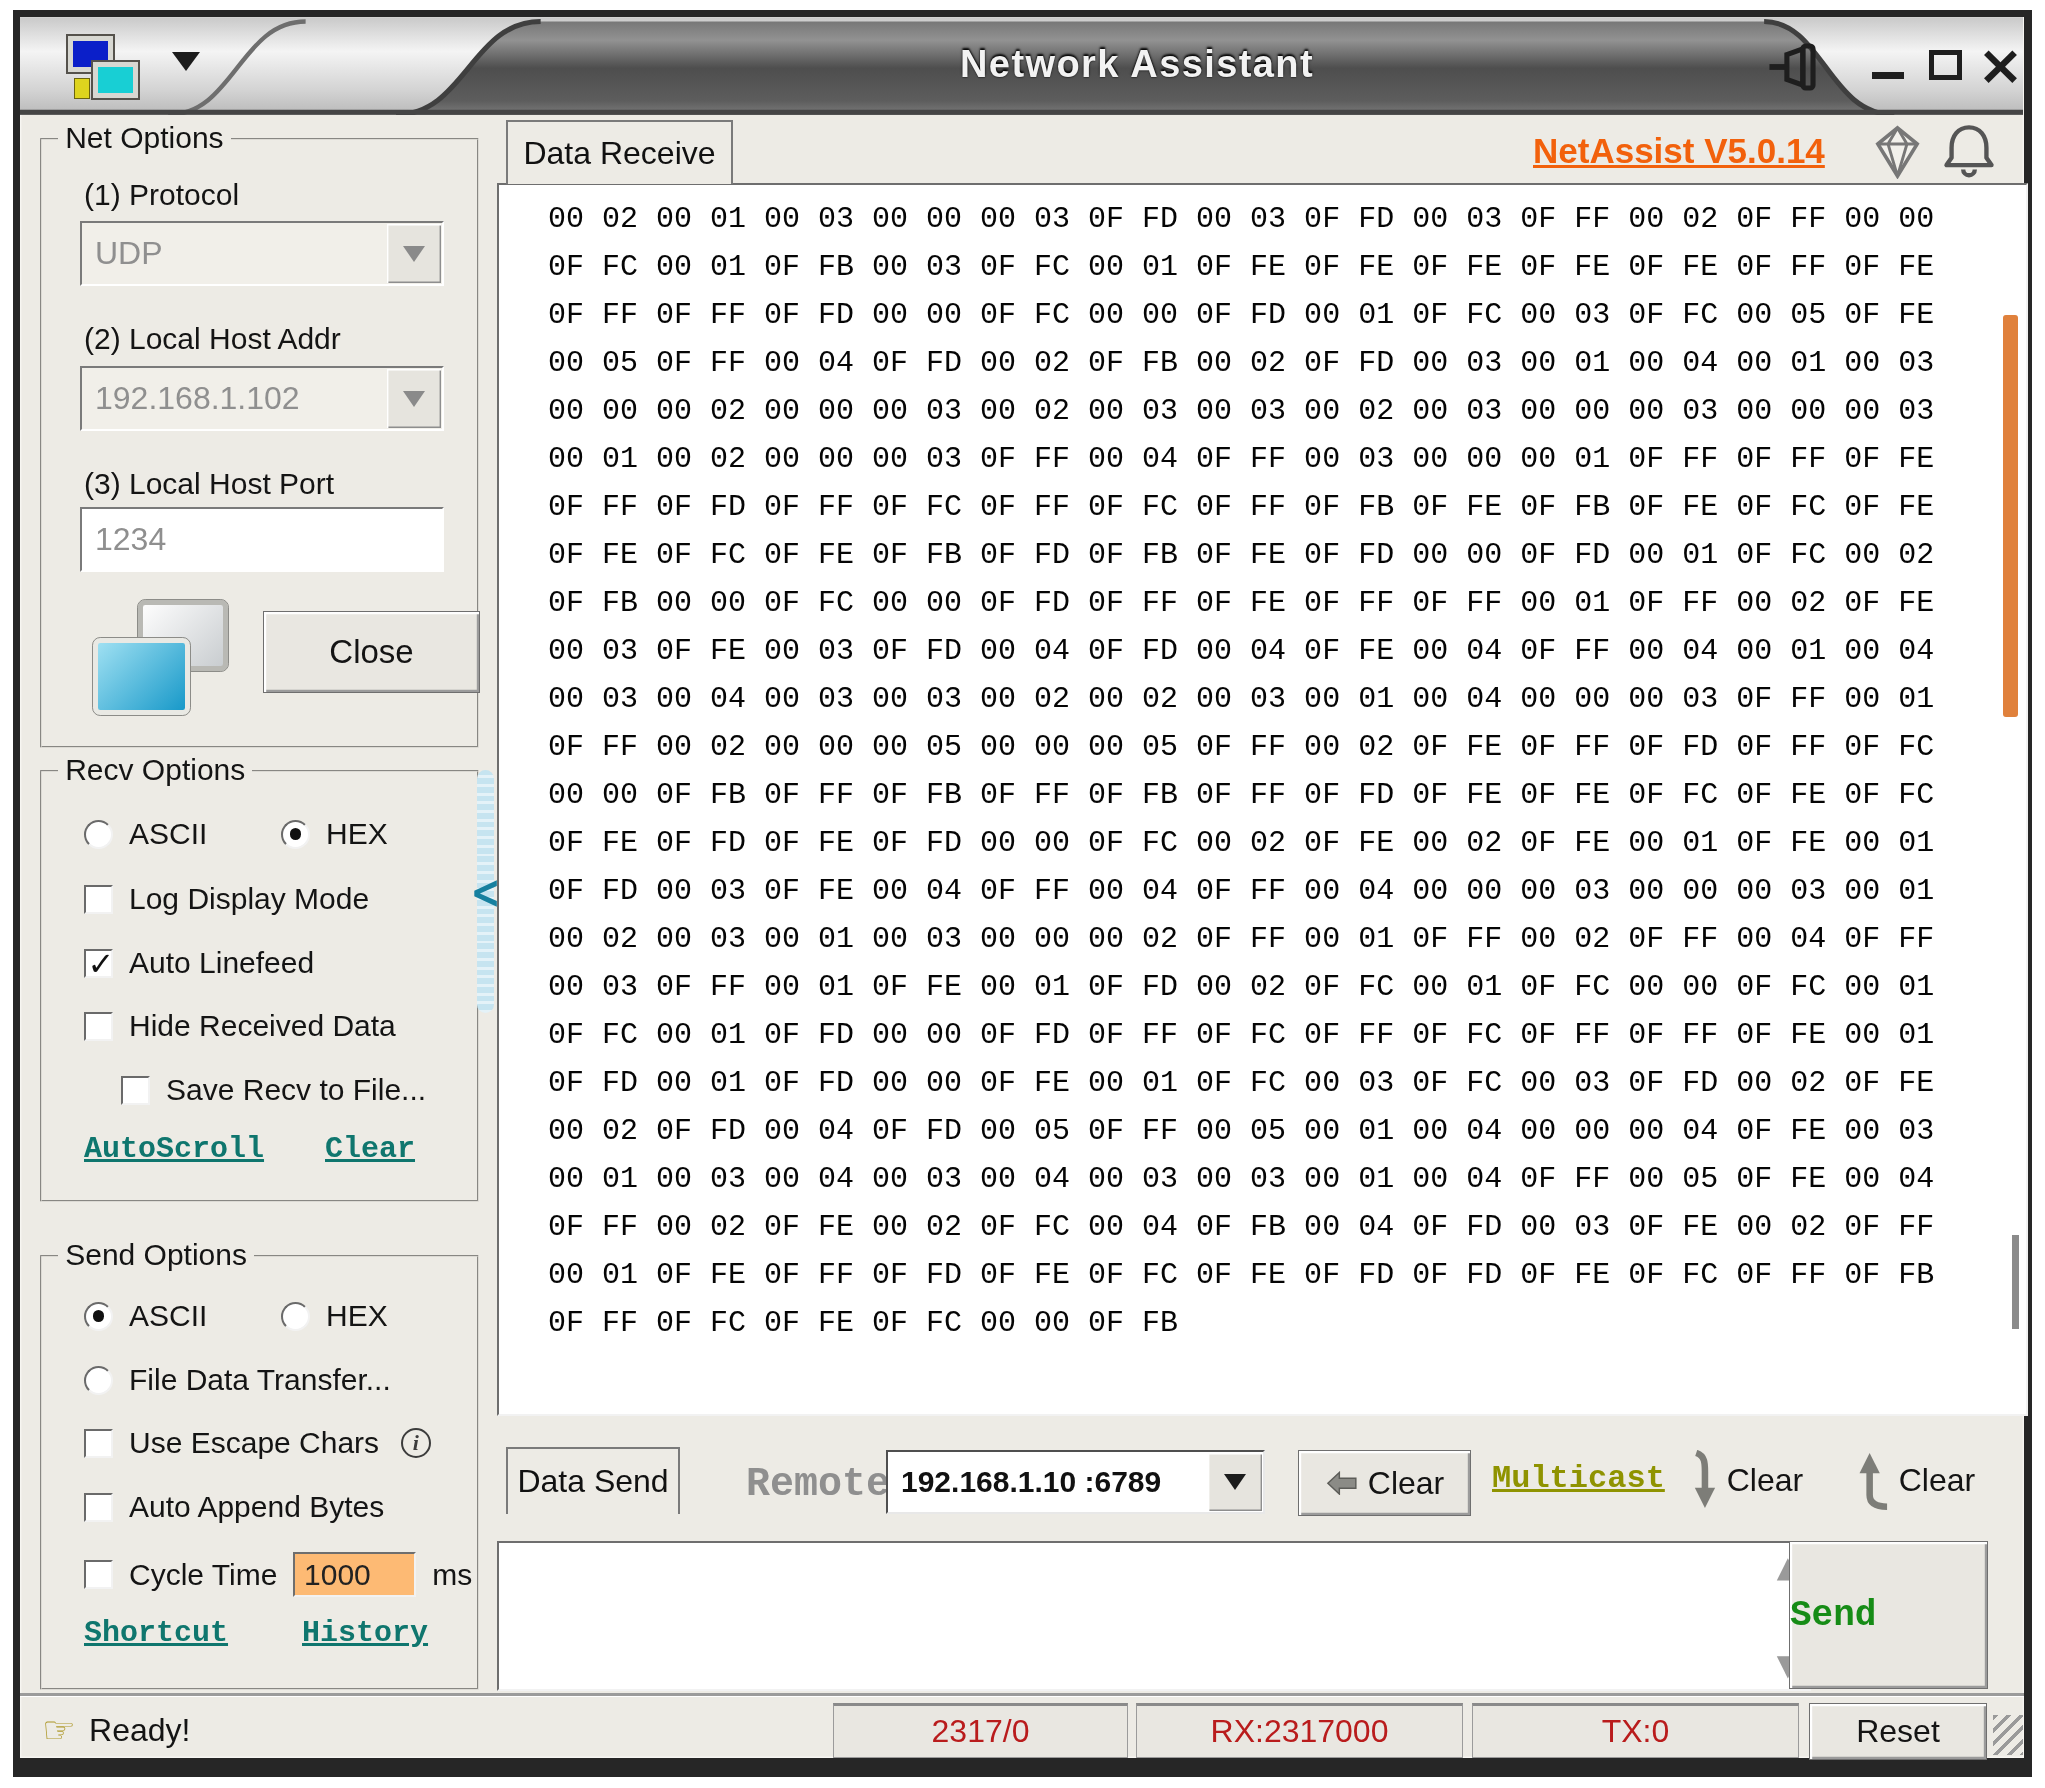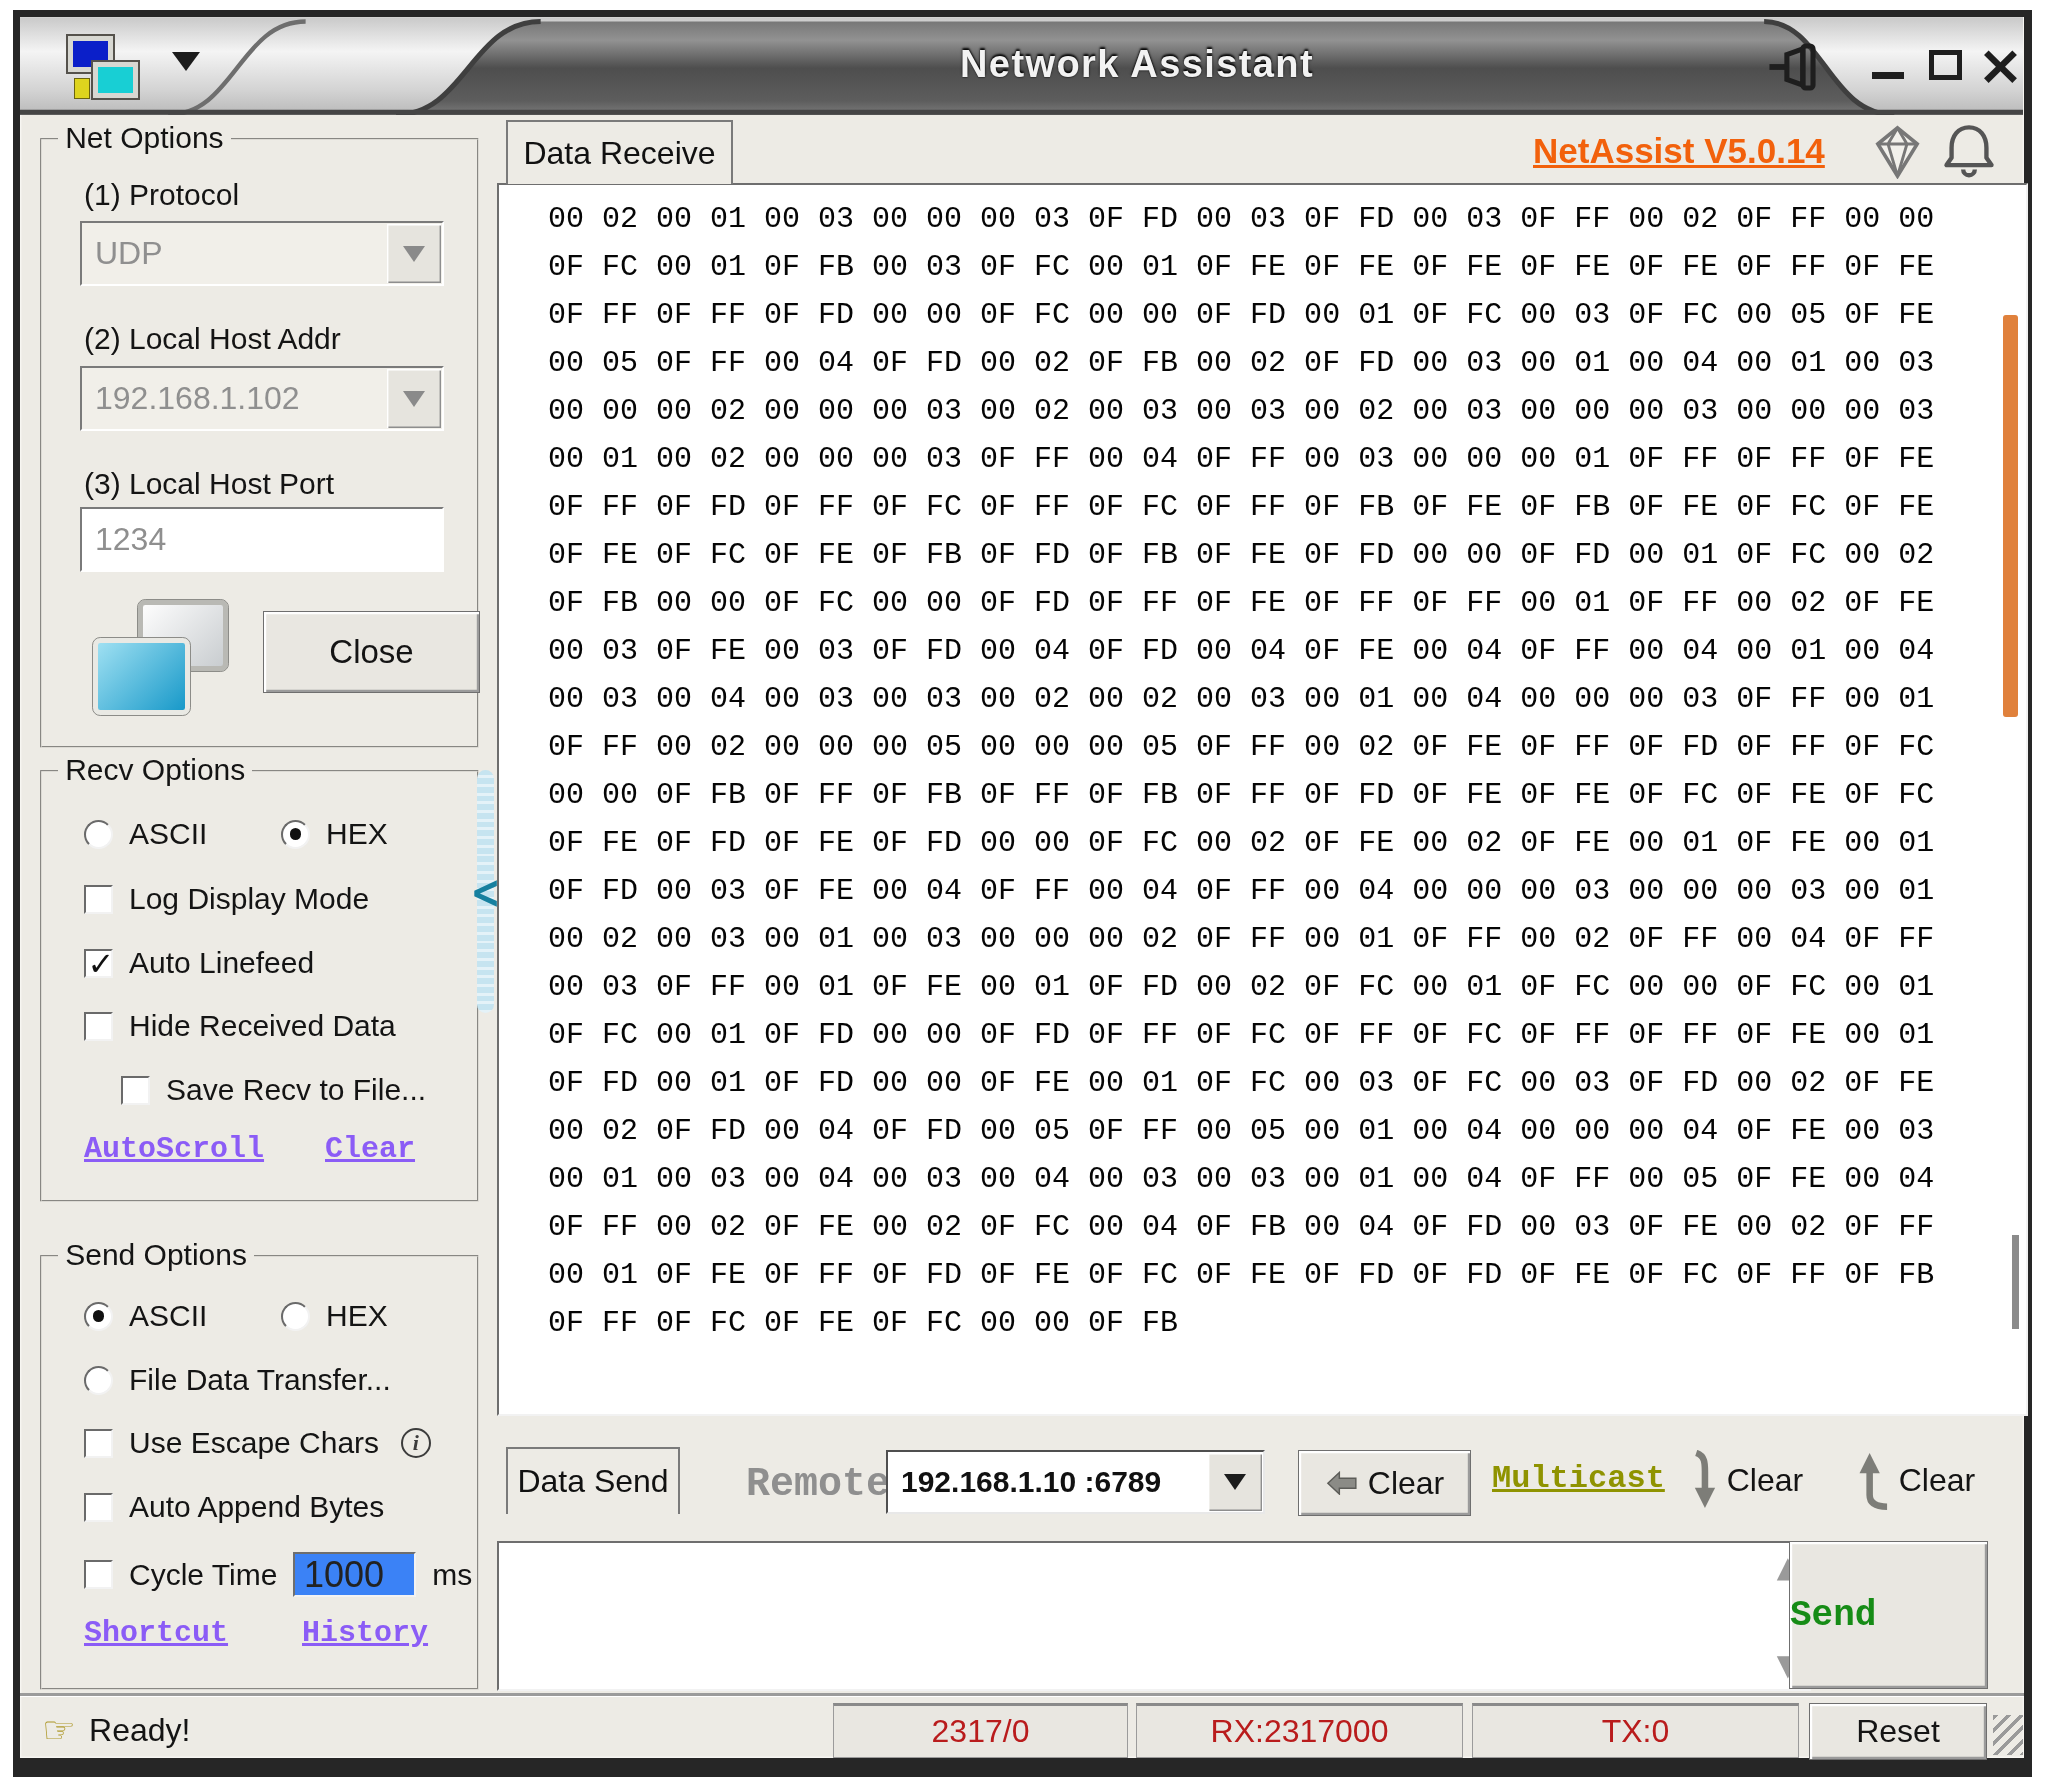--- a/index.html
+++ b/index.html
@@ -44,41 +44,41 @@
   
   .opt{display:flex;align-items:center;gap:16px;}
   .radio{width:29px;height:29px;border-radius:50%;background:#fff;box-sizing:border-box;
     border:2.9px solid;border-color:#6a6a6a #f2f2f2 #f2f2f2 #6a6a6a;position:relative;flex:none;}
   .radio.checked::after{content:"";position:absolute;left:50%;top:50%;width:11.6px;height:11.6px;margin:-5.8px 0 0 -5.8px;border-radius:50%;background:#111;}
   .check{width:29px;height:29px;background:#fff;box-sizing:border-box;
     border:2.9px solid;border-color:#6a6a6a #f2f2f2 #f2f2f2 #6a6a6a;position:relative;flex:none;}
   .check.checked::after{content:"✓";position:absolute;left:1.4px;top:-5.8px;font-size:32px;font-weight:bold;
     color:#111;font-family:"DejaVu Sans",sans-serif;}
   .link{font-family:"Liberation Mono","DejaVu Sans Mono",monospace;font-weight:bold;
-    font-size:30px;color:#8b5cf6;text-decoration:underline;white-space:nowrap;cursor:pointer;}
+    font-size:30px;color:#0f766e;text-decoration:underline;white-space:nowrap;cursor:pointer;}
   
   .hexwrap{overflow:hidden;padding:10px 0 0 10px;}
   .hexline{font-family:"Liberation Mono","DejaVu Sans Mono",monospace;font-size:30px;
     line-height:48px;color:#050505;white-space:pre;font-weight:500;}
   .tab{background:#edebe5;border:2.2px solid #7a7a7a;border-bottom:none;display:flex;align-items:center;
     justify-content:center;font-size:32px;color:#111;box-sizing:border-box;z-index:3;}
   .mono{font-family:"Liberation Mono","DejaVu Sans Mono",monospace;}
   .netassist{font-size:35px;font-weight:bold;color:#f2610c;text-decoration:underline;white-space:nowrap;}
   .splitter{background:#c6e4f0;border-radius:8.7px;
     background-image:repeating-linear-gradient(0deg,#ffffff88 0 2.9px,transparent 2.9px 8.7px);
     display:flex;align-items:center;justify-content:center;}
   .splitter .chev{color:#17809f;font-size:36px;font-weight:bold;font-family:"DejaVu Sans",sans-serif;transform:scaleY(1.3);}
   .statuspanel{background:#e9e7e1;border:1.4px solid #9b9b9b;border-top:3.6px solid #8a8a8a;
     display:flex;align-items:center;justify-content:center;font-size:32px;color:#b91c1c;box-sizing:border-box;}
   .grip{background:repeating-linear-gradient(135deg,#9a9a9a 0 3.6px,transparent 3.6px 9.4px);}
   .infoicon{display:inline-flex;width:30px;height:30px;border:2.2px solid #3c3c3c;border-radius:50%;
     align-items:center;justify-content:center;font-size:22px;font-family:"Liberation Serif",serif;
     font-style:italic;font-weight:bold;color:#3c3c3c;box-sizing:border-box;margin-left:5.8px;}
-  .cycleinput{width:123px;height:45px;background:#3b82f6;border:2.2px solid;border-color:#6e6e6e #f2f2f2 #f2f2f2 #6e6e6e;
-    font-size:36px;color:#222;display:flex;align-items:center;padding-left:8.7px;box-sizing:border-box;}
+  .cycleinput{width:123px;height:45px;background:#fdba74;border:2.2px solid;border-color:#6e6e6e #f2f2f2 #f2f2f2 #6e6e6e;
+    font-size:30px;color:#222;display:flex;align-items:center;padding-left:8.7px;box-sizing:border-box;}
   .scroll-arrow{color:#9a9a9a;font-size:29px;font-family:"DejaVu Sans",sans-serif;}
 </style>
 </head>
 <body>
 
 <div class="win">
 
   <div class="abs titlebar">
     <svg width="2003" height="98" viewBox="0 0 2770 135">
       <defs>

